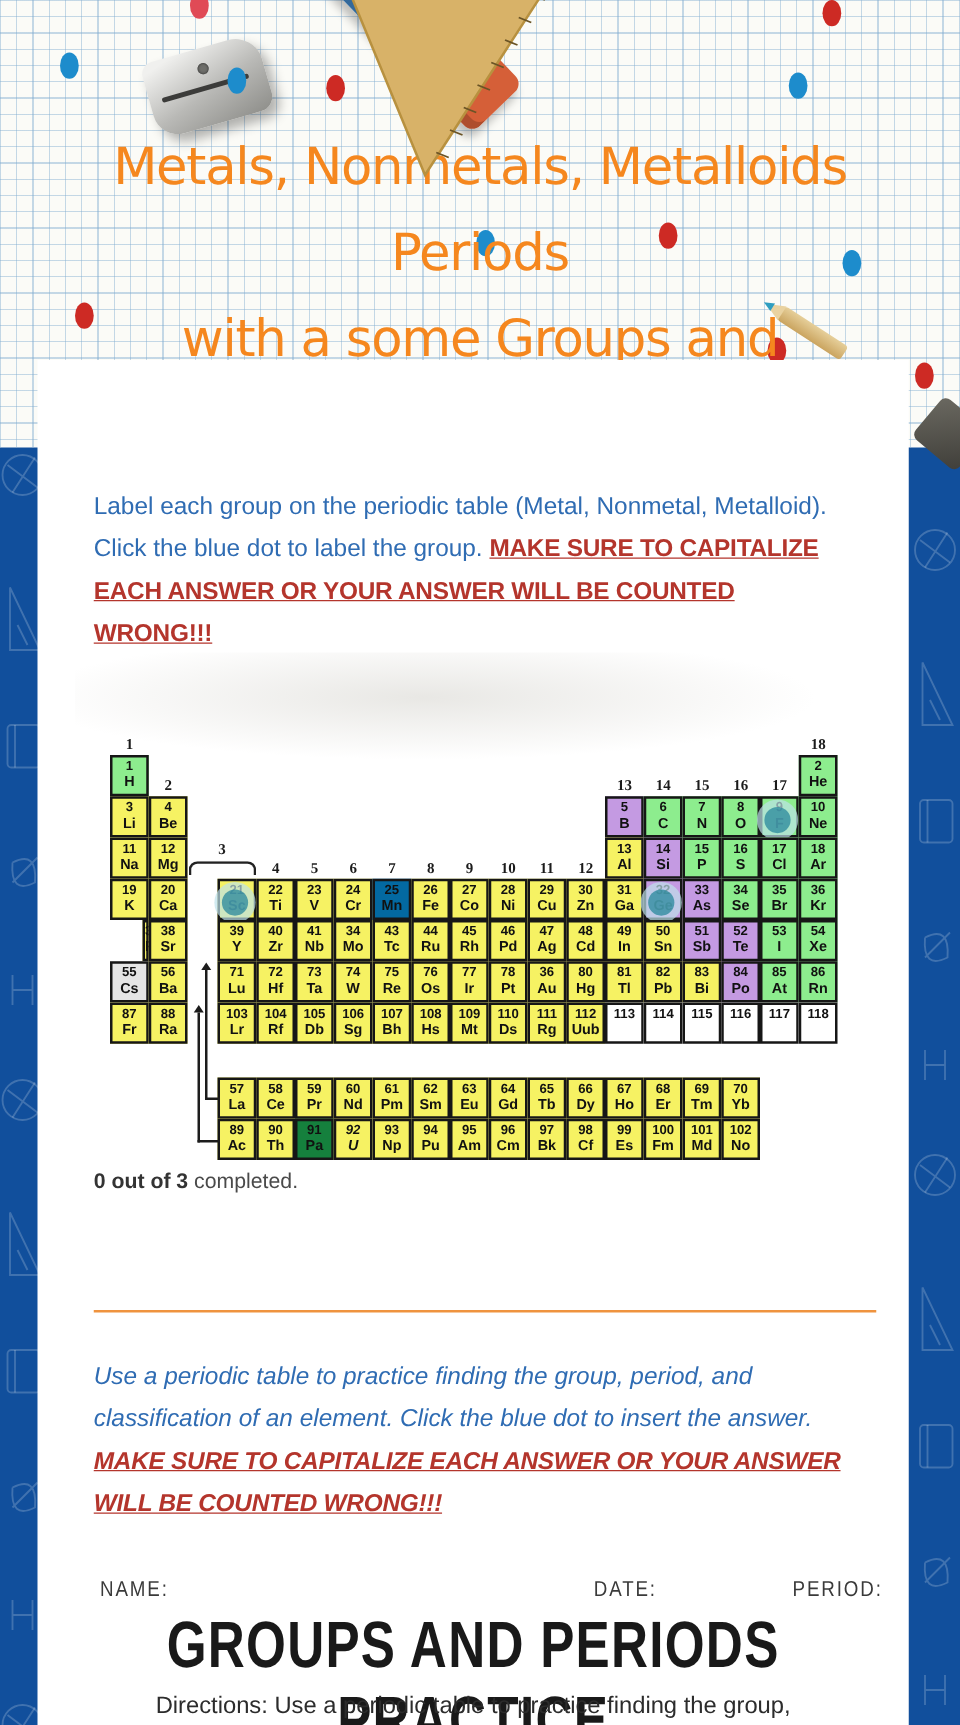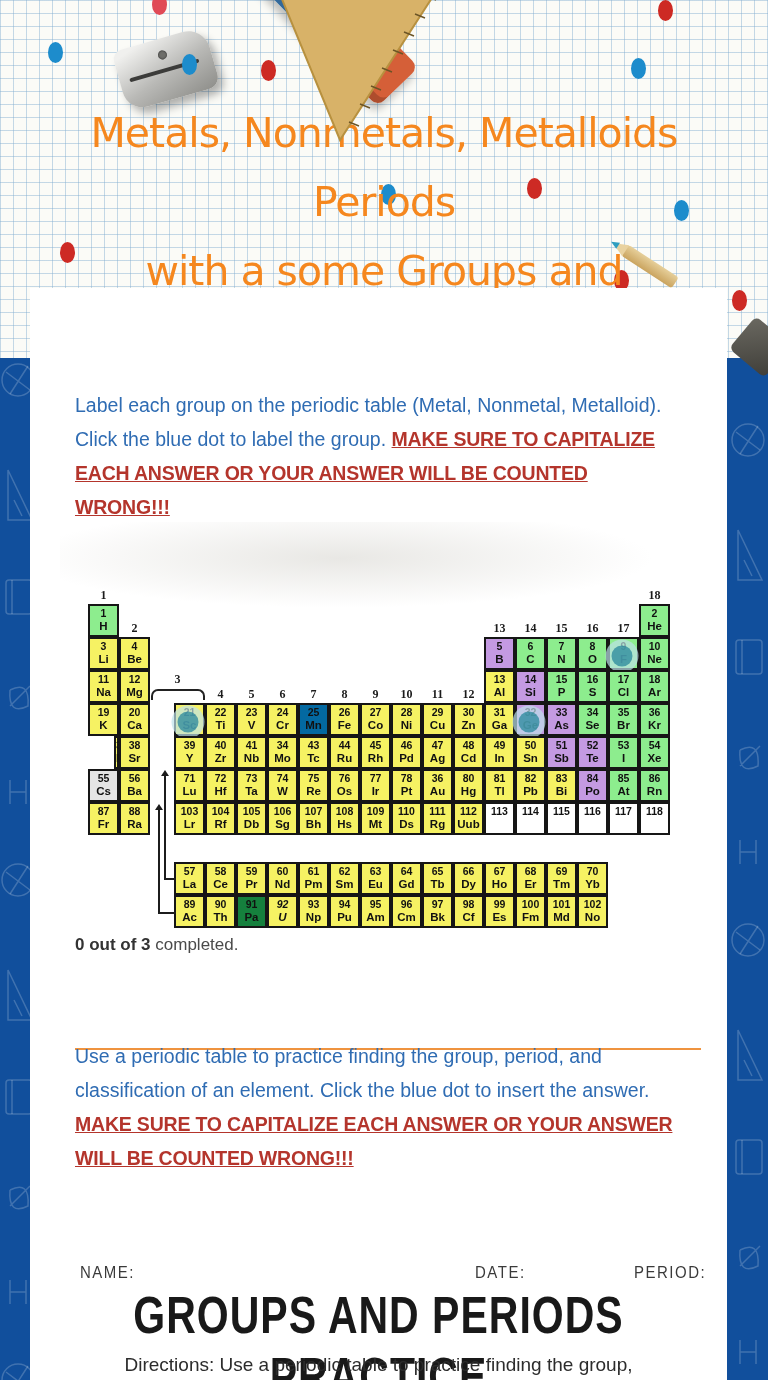--- a/index.html
+++ b/index.html
@@ -51,21 +51,21 @@
     border-right:8px solid #2f9ec0;border-top:4px solid transparent;border-bottom:3px solid transparent;}
   .wedge{position:absolute;left:737px;top:326px;width:46px;height:42px;transform:rotate(40deg);
     background:linear-gradient(135deg,#6b6961,#3f3e39);border-radius:6px;}
 
   
   .card{position:absolute;left:30px;top:288px;width:697px;height:1092px;background:#ffffff;z-index:3;}
 
   .instr{position:absolute;left:45px;width:612px;font-size:19.5px;line-height:34px;
     color:#2f6cb3;font-weight:500;}
   .warn{color:#b4352c;font-weight:800;text-decoration:underline;letter-spacing:-.2px;}
-  .instr1{top:80px;} .instr2{top:731px;}
+  .instr1{top:80px;} .instr2{top:776px;font-style:italic;}
 
   
   .smudge{position:absolute;left:30px;top:234px;width:620px;height:90px;
     background:radial-gradient(ellipse at 45% 40%, rgba(205,203,196,.45), transparent 65%);}
 
   
   .pt-grid{position:absolute;left:58px;top:296px;display:grid;
     grid-template-columns:repeat(2,31px) 24px repeat(16,31px);
     grid-template-rows:20px repeat(7,33px);}
   .fb-grid{position:absolute;left:144px;top:574px;display:grid;

